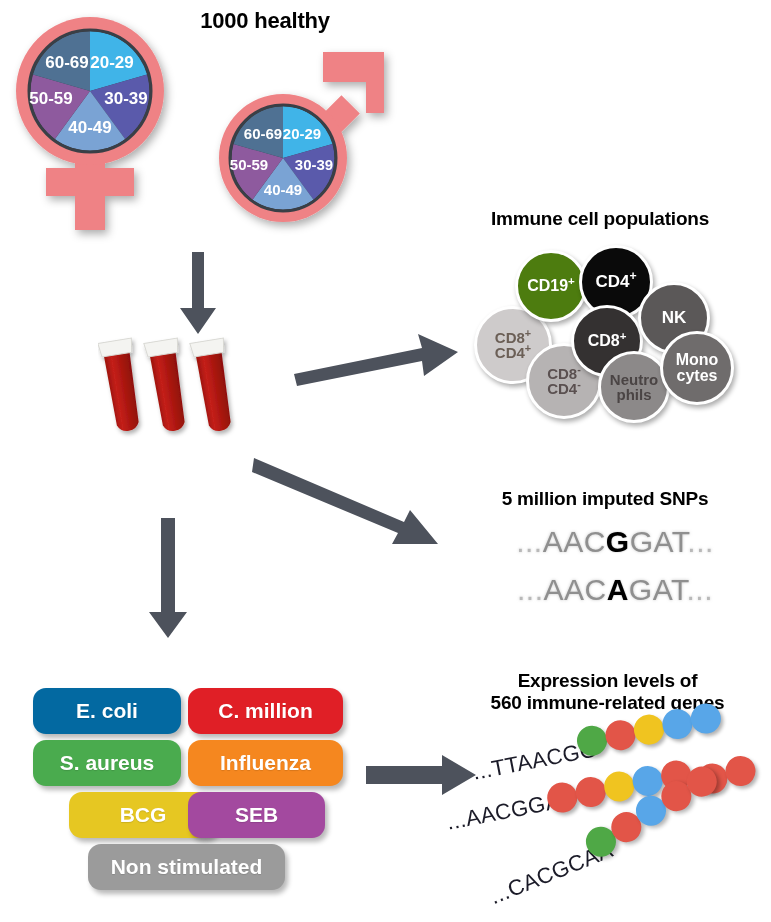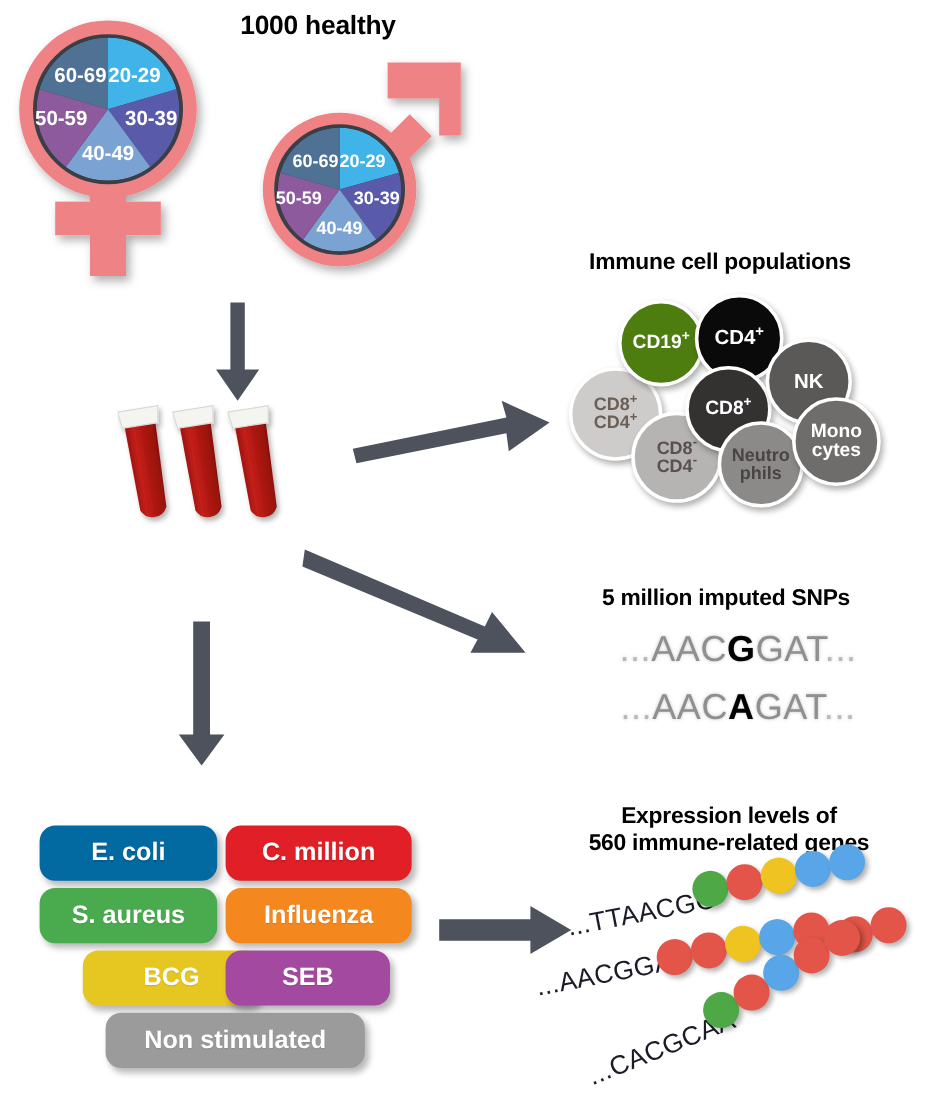--- a/index.html
+++ b/index.html
@@ -328,21 +328,21 @@
     </div>
     <div class="stim-box" style="left:155px; top:52px; width:155px; height:46px; background:#f5871f;">
       <span>Influenza</span>
     </div>
     <div class="stim-box" style="left:0px; top:104px; width:148px; height:46px; background:#e6c722;margin-left:36px;">
       <span>BCG</span>
     </div>
     <div class="stim-box" style="left:155px; top:104px; width:137px; height:46px; background:#a3499f;">
       <span>SEB</span>
     </div>
-    <div class="stim-box" style="left:55px; top:156px; width:216px; height:46px; background:#9b9b9b;">
+    <div class="stim-box" style="left:55px; top:156px; width:197px; height:46px; background:#9b9b9b;">
       <span>Non stimulated</span>
     </div>
   </div>
 
   <div class="arrow" id="arrow-stim-to-expression" style="left:366px; top:755px;">
     <svg width="112" height="42" viewBox="0 0 112 42">
       <path d="M0,11 L76,11 L76,0 L110,20 L76,40 L76,29 L0,29 Z" fill="#4d525c"></path>
     </svg>
   </div>
 

